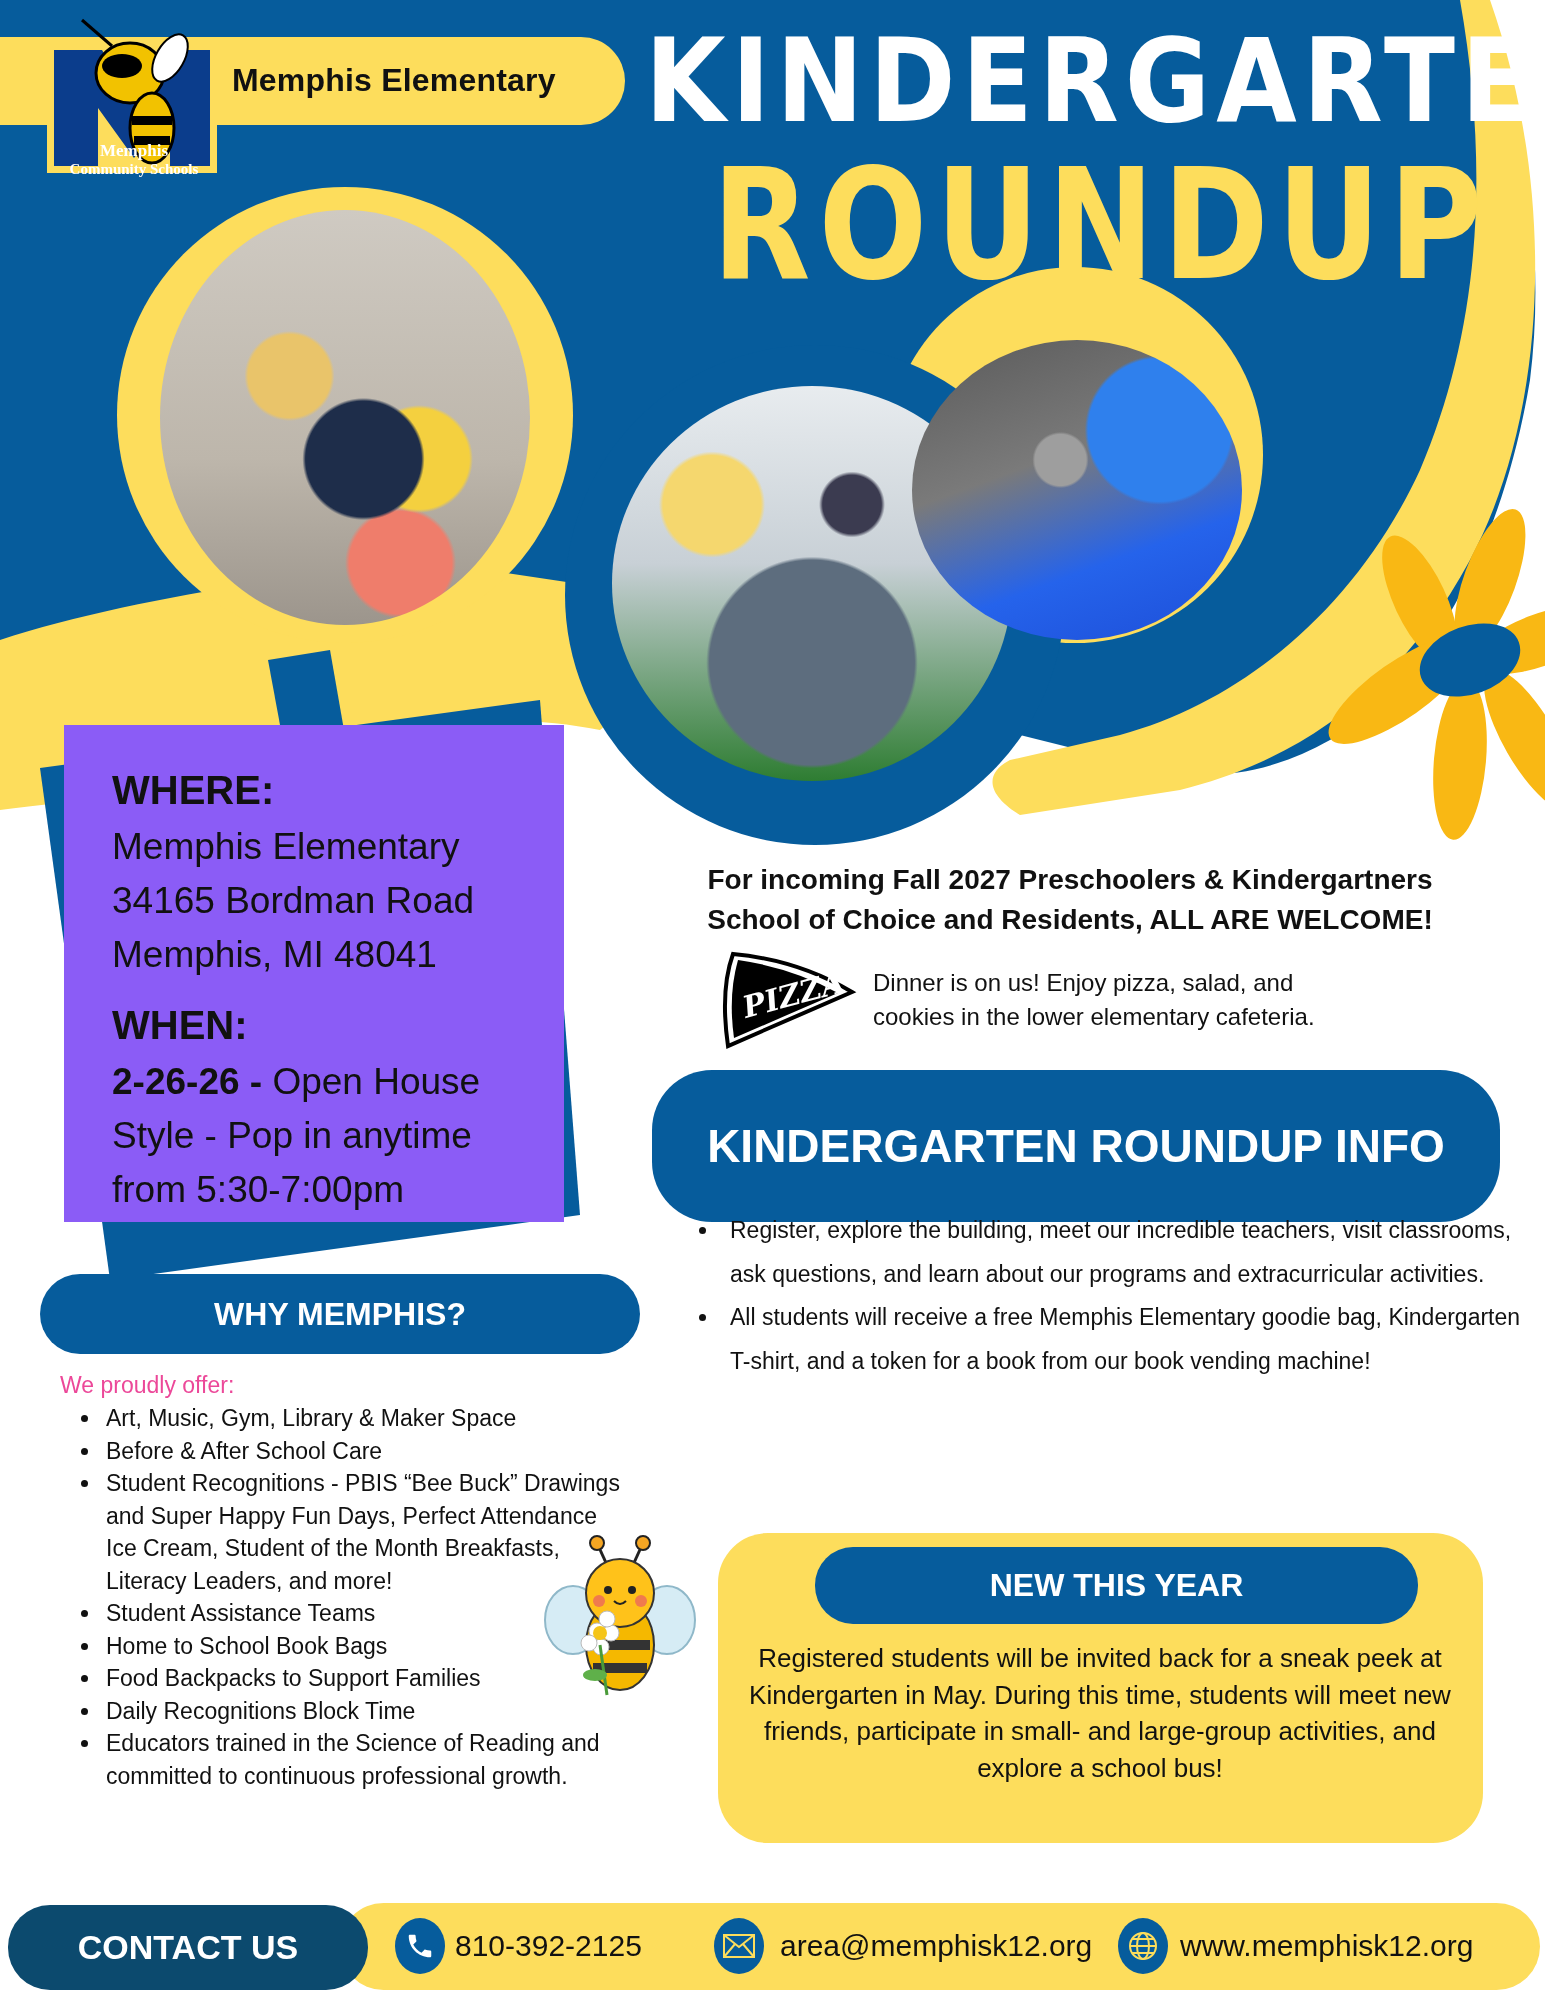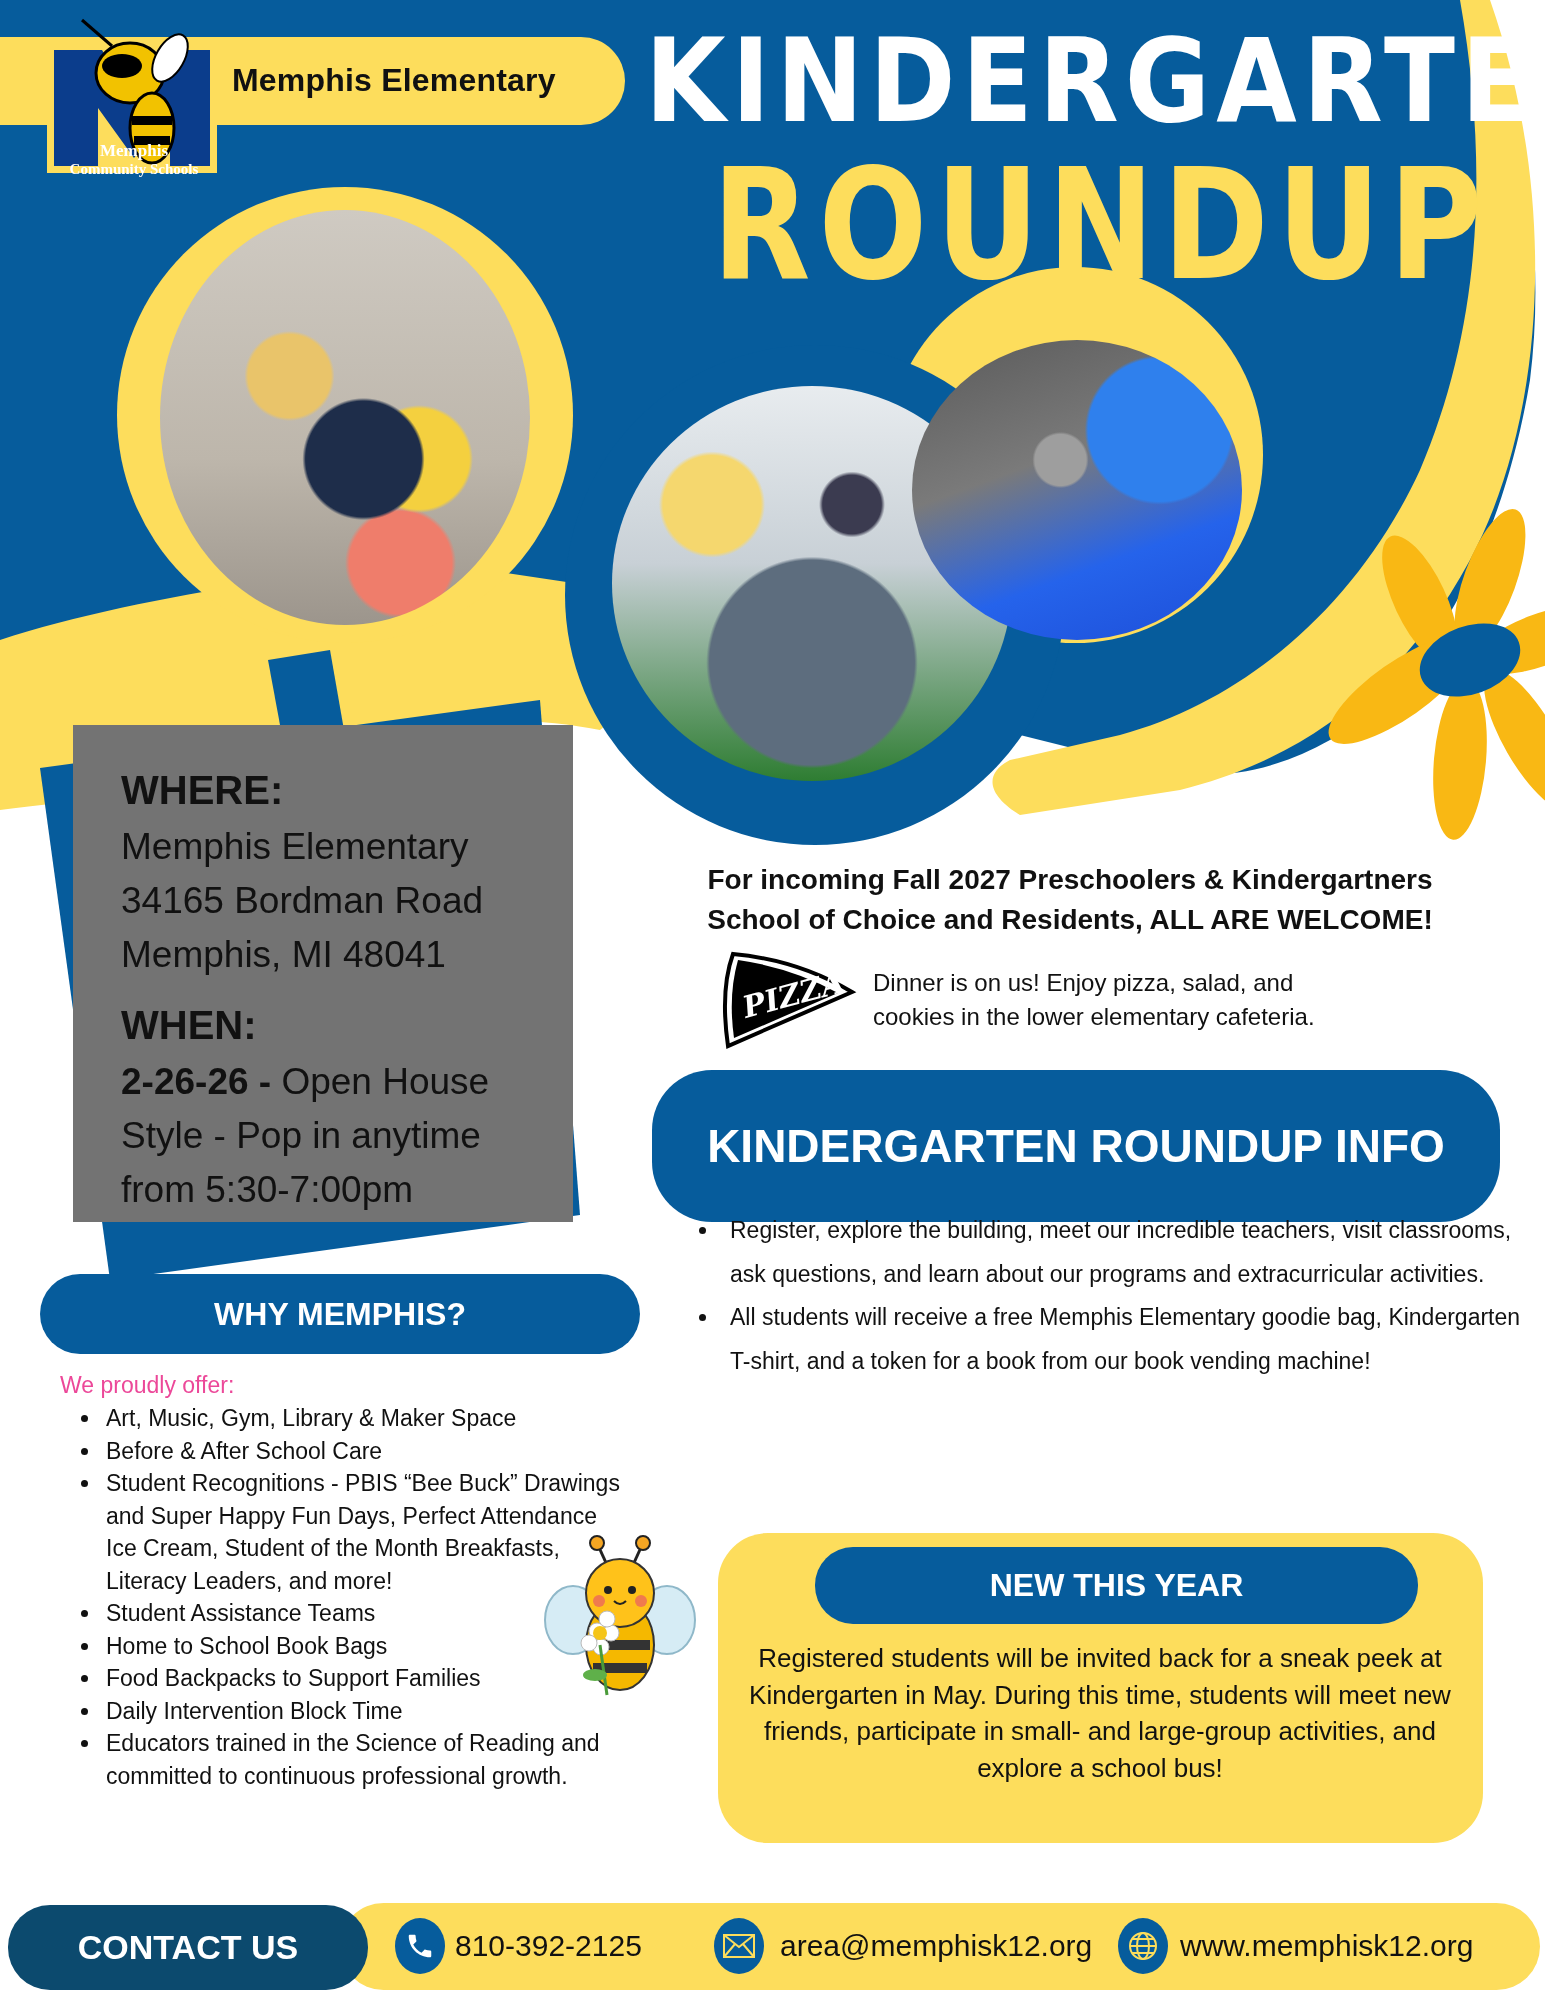--- a/index.html
+++ b/index.html
@@ -9,21 +9,21 @@
   #bg-svg{position:absolute;left:0;top:0;width:1545px;height:1999px;}
   
   .school-pill{left:0;top:37px;width:625px;height:88px;background:#FDDD5C;border-radius:0 44px 44px 0;}
   .school-name{left:232px;top:62px;font-size:32px;font-weight:bold;color:#111;letter-spacing:0.2px;}
   .logo{left:42px;top:18px;width:185px;height:170px;}
   .title1{left:645px;top:22px;width:850px;font-family:"DejaVu Sans",sans-serif;font-weight:bold;font-size:104px;color:#ffffff;letter-spacing:6px;line-height:1;transform:scaleY(1.12);transform-origin:top left;}
   .title2{left:712px;top:148px;width:800px;font-family:"DejaVu Sans",sans-serif;font-weight:bold;font-size:128px;color:#FDDD5C;letter-spacing:8px;line-height:1;transform:scaleY(1.2);transform-origin:top left;}
   
   .photo{border-radius:50%;overflow:hidden;}
   
-  .card{left:73px;top:725px;width:500px;height:497px;background:#737373;}
+  .card{left:64px;top:725px;width:500px;height:497px;background:#8b5cf6;}
   .card .h{font-size:40px;font-weight:bold;color:#111;}
   .card .t{font-size:37px;line-height:54px;color:#111;}
   
   .why-pill{left:40px;top:1274px;width:600px;height:80px;background:#065C9C;border-radius:40px;color:#fff;font-weight:bold;font-size:32px;display:flex;align-items:center;justify-content:center;}
   .offer-intro{left:60px;top:1372px;font-size:23px;color:#ec4899;}
   .offer-list{left:60px;top:1402px;width:520px;margin:0;padding:0 0 0 42px;font-size:23px;line-height:32.5px;color:#111;}
   .offer-list li{padding-left:4px;}
   
   .incoming{left:620px;top:860px;width:900px;text-align:center;font-weight:bold;font-size:28px;line-height:40px;color:#111;}
   .pizza{left:718px;top:950px;width:140px;height:100px;}
@@ -114,21 +114,21 @@
 
 <div class="abs why-pill">WHY MEMPHIS?</div>
 <div class="abs offer-intro">We proudly offer:</div>
 <ul class="abs offer-list">
   <li>Art, Music, Gym, Library &amp; Maker Space</li>
   <li>Before &amp; After School Care</li>
   <li>Student Recognitions - PBIS “Bee Buck” Drawings and Super Happy Fun Days, Perfect Attendance Ice Cream, Student of the Month Breakfasts, Literacy Leaders, and more!</li>
   <li>Student Assistance Teams</li>
   <li>Home to School Book Bags</li>
   <li>Food Backpacks to Support Families</li>
-  <li>Daily Intervention Block Time</li>
+  <li>Daily Recognitions Block Time</li>
   <li>Educators trained in the Science of Reading and committed to continuous professional growth.</li>
 </ul>
 <div class="abs bee">
   <svg width="170" height="165" viewBox="0 0 170 165">
     <line x1="72" y1="30" x2="62" y2="8" stroke="#222" stroke-width="3"></line>
     <line x1="98" y1="30" x2="108" y2="8" stroke="#222" stroke-width="3"></line>
     <circle cx="62" cy="8" r="7" fill="#F5A623" stroke="#222" stroke-width="2"></circle>
     <circle cx="108" cy="8" r="7" fill="#F5A623" stroke="#222" stroke-width="2"></circle>
     <ellipse cx="38" cy="85" rx="28" ry="34" fill="#d6ecf5" stroke="#8fb8c9" stroke-width="2"></ellipse>
     <ellipse cx="132" cy="85" rx="28" ry="34" fill="#d6ecf5" stroke="#8fb8c9" stroke-width="2"></ellipse>

